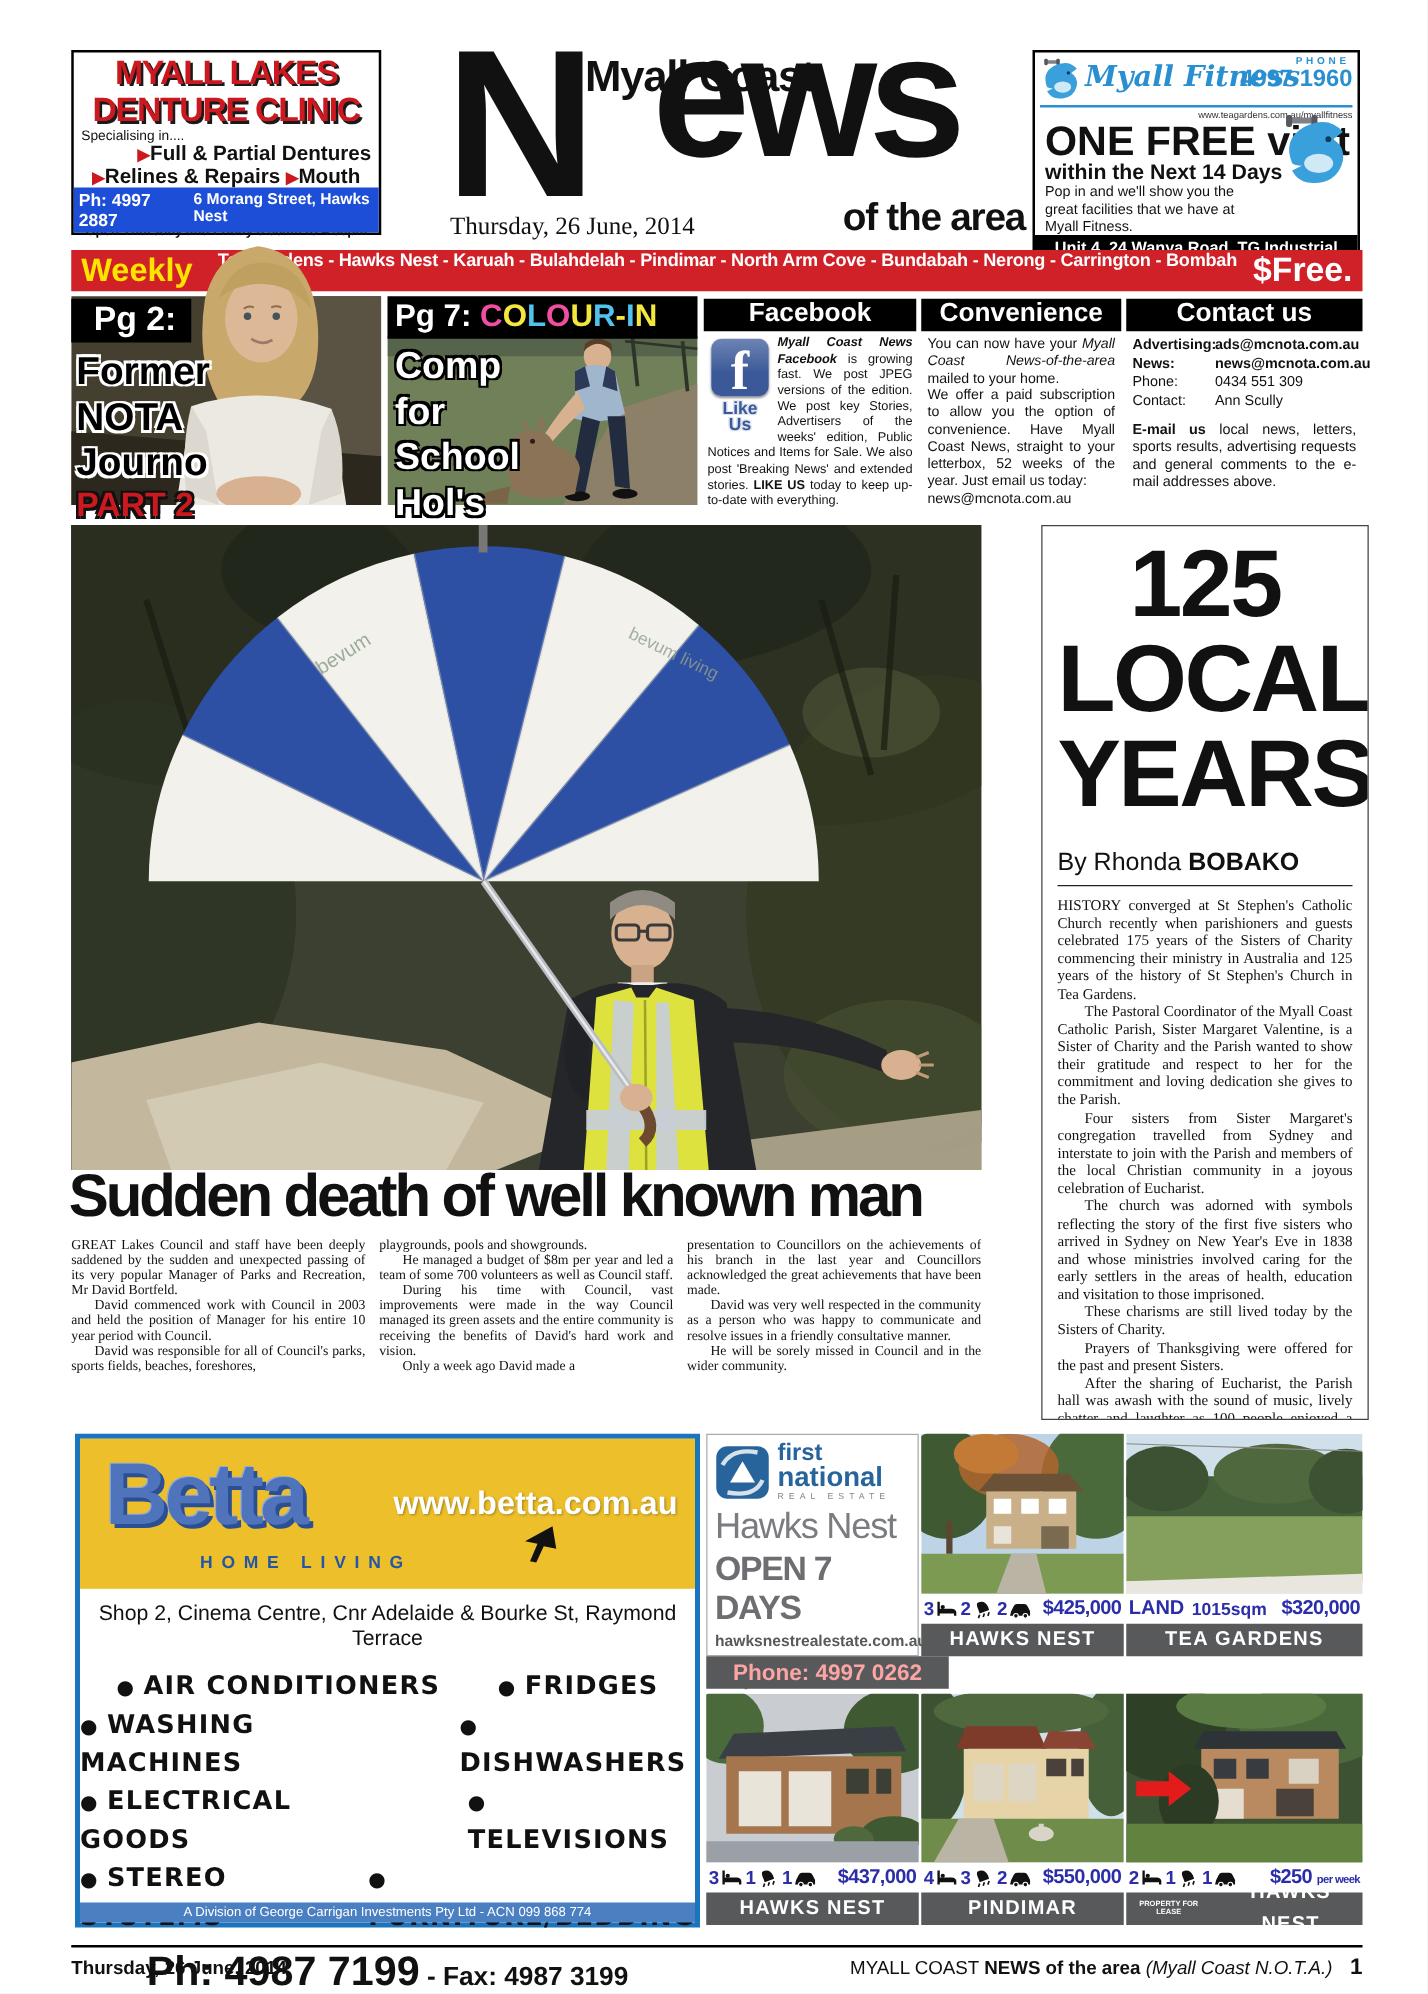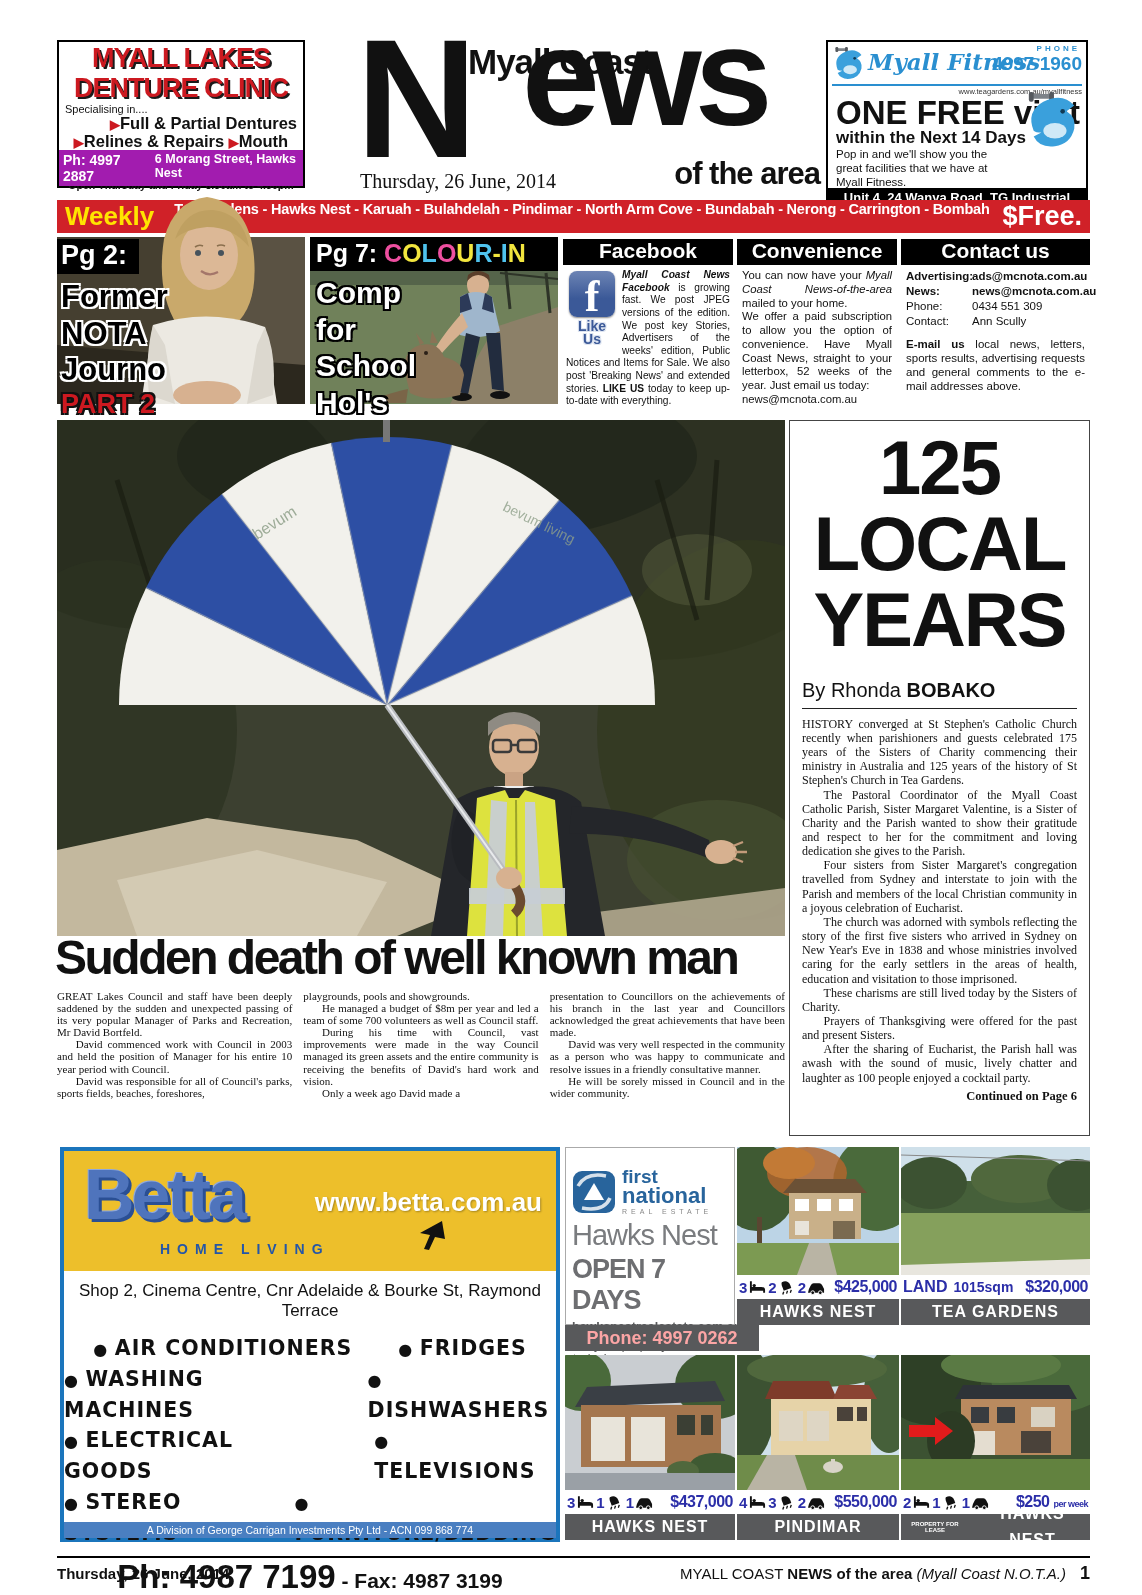--- a/index.html
+++ b/index.html
@@ -8,21 +8,21 @@
   .abs{position:absolute;}
 
   
   #denture{left:57px;top:40px;width:248px;height:148px;border:2px solid #000;background:#fff;box-sizing:border-box;}
   .dent-title{color:#cc1920;font-weight:bold;font-size:27px;line-height:.95;text-align:center;
               text-shadow:2px 2px 0 #1a1a1a;letter-spacing:-1px;margin-top:4px;}
   .dent-spec{font-size:11px;margin:2px 0 0 6px;}
   .dent-item{font-weight:bold;font-size:16.5px;line-height:1.05;}
   .dent-item .arr{color:#cc1920;font-size:13px;}
   .dent-line{font-weight:bold;font-size:10.6px;text-align:center;line-height:1.15;}
-  .dent-bar{position:absolute;bottom:0;left:0;right:0;background:#a21caf;color:#fff;font-weight:bold;
+  .dent-bar{position:absolute;bottom:0;left:0;right:0;background:#1d4ed8;color:#fff;font-weight:bold;
             font-size:12.5px;padding:2px 4px;display:flex;gap:14px;}
   .dent-bar .ph{font-size:14px;}
 
   
   #masthead{left:356px;top:26px;width:466px;height:176px;}
   .mh-n{position:absolute;left:0;top:-4px;font-size:168px;font-weight:bold;line-height:.92;letter-spacing:-6px;}
   .mh-kicker{position:absolute;left:112px;top:16px;font-size:35px;font-weight:bold;letter-spacing:-1px;}
   .mh-ews{position:absolute;left:166px;top:-26px;font-size:140px;font-weight:bold;letter-spacing:-7px;line-height:1.1;}
   .mh-tag{position:absolute;right:2px;top:130px;font-size:31px;font-weight:bold;letter-spacing:-1px;}
   .mh-date{position:absolute;left:4px;top:144px;font-family:"Liberation Serif",serif;font-size:20px;}
@@ -46,21 +46,21 @@
   #banner{left:57px;top:200px;width:1033px;height:33px;background:#d02128;display:flex;align-items:center;}
   .bn-weekly{color:#ffe400;font-size:26px;font-weight:bold;margin-left:8px;}
   .bn-towns{color:#fff;font-weight:bold;font-size:14.5px;margin-left:20px;flex:1;letter-spacing:-.2px;}
   .bn-free{color:#fff;font-size:27px;font-weight:bold;margin-right:8px;}
 
   
   .teaser{overflow:visible;}
   #teaser2{left:57px;top:237px;width:248px;height:167px;}
   #teaser2 svg{position:absolute;left:0;top:-42px;}
   .t2-tag{position:absolute;left:0;top:2px;background:#000;color:#fff;font-size:27px;font-weight:bold;
-          padding:1px 12px 3px 4px;}
+          padding:1px 12px 3px 18px;}
   .t2-lines{position:absolute;left:4px;top:42px;font-size:31px;font-weight:bold;line-height:1.18;color:#000;
             text-shadow:-2px -2px 0 #fff,2px -2px 0 #fff,-2px 2px 0 #fff,2px 2px 0 #fff;}
   .t2-part{color:#cc1920;font-size:27px;
            text-shadow:-2px -2px 0 #111,2px -2px 0 #111,-2px 2px 0 #111,2px 2px 0 #111;}
   #teaser7{left:310px;top:237px;width:248px;height:167px;}
   #teaser7 svg.photo7{position:absolute;left:0;top:32px;}
   .t7-bar{position:absolute;left:0;top:0;right:0;background:#000;color:#fff;font-size:25px;font-weight:bold;
           padding:2px 4px 3px 6px;white-space:nowrap;}
   .t7-bar .cl{font-weight:800;}
   .cl0{color:#ee4fa0;} .cl1{color:#f3e63e;} .cl2{color:#4fc3ee;} .cl3{color:#ee4fa0;} .cl4{color:#f3e63e;}
@@ -85,21 +85,21 @@
   .ct-body{font-size:11.5px;padding:4px 5px;line-height:1.3;}
   .ct-row{display:flex;}
   .ct-row .lbl{width:66px;flex:0 0 66px;}
   .ct-row.bold .lbl,.ct-row.bold .val{font-weight:bold;}
   .ct-note{margin-top:8px;text-align:justify;line-height:1.22;}
 
   
   #mainphoto{left:57px;top:420px;width:728px;height:516px;background:#30342a;}
 
   
-  #a125{left:789px;top:420px;width:301px;height:716px;border:1.5px solid #444;box-sizing:border-box;
+  #a125{left:833px;top:420px;width:262px;height:716px;border:1.5px solid #444;box-sizing:border-box;
         padding:6px 12px;overflow:hidden;}
   .a125-hl{font-size:76px;font-weight:bold;line-height:.92;text-align:center;letter-spacing:-2px;margin-top:6px;}
   .a125-by{font-size:20px;margin-top:24px;border-bottom:1.5px solid #222;padding-bottom:6px;}
   .a125-by b{font-weight:bold;}
   .a125-body{margin-top:8px;font-family:"Liberation Serif",serif;font-size:12px;line-height:1.18;text-align:justify;}
   .a125-body p{margin:0;text-indent:1.8em;}
   .a125-body p.first{text-indent:0;}
   .a125-cont{font-family:"Liberation Serif",serif;font-weight:bold;font-size:12.5px;text-align:right;margin-top:4px;}
 
   
@@ -127,21 +127,21 @@
   .bt-phone{text-align:center;margin-top:10px;}
   .bt-ph-big{font-size:33px;font-weight:800;}
   .bt-ph-fax{font-size:21px;font-weight:bold;}
   .bt-email{text-align:center;font-size:23px;font-weight:800;margin-top:-2px;}
   .bt-div{position:absolute;bottom:0;left:0;right:0;background:#4a7fc1;color:#fff;font-size:10.5px;
           text-align:center;padding:2px 0;}
 
   
   #fn{left:565px;top:1147px;width:525px;height:395px;}
   .fn-cell{position:absolute;box-sizing:border-box;}
-  .fn-info{left:0;top:0;width:170px;height:178px;border:1px solid #aaa;background:#fff;padding:20px 6px;}
+  .fn-info{left:0;top:0;width:170px;height:178px;border:1px solid #aaa;background:#fff;padding:6px 6px;}
   .fn-logo-row{display:flex;align-items:center;gap:6px;}
   .fn-logo-txt .l1{font-size:19px;font-weight:bold;color:#28649c;line-height:.9;}
   .fn-logo-txt .l2{font-size:22px;font-weight:bold;color:#28649c;line-height:1;}
   .fn-logo-txt .l3{font-size:7px;letter-spacing:4px;color:#888;margin-top:1px;}
   .fn-office{font-size:29px;color:#7a7c7f;margin-top:4px;letter-spacing:-1px;}
   .fn-open{font-size:27px;color:#6d6e71;font-weight:800;margin-top:2px;letter-spacing:-1px;}
   .fn-web{font-size:12.5px;color:#58595b;font-weight:bold;margin-top:4px;}
   .fn-tag{font-size:12.5px;color:#58595b;font-style:italic;margin-top:4px;}
   .fn-phonebar{left:0;top:178px;width:194px;height:26px;background:#58595b;color:#fca5a5;font-weight:bold;
                font-size:18px;text-align:center;line-height:26px;}

